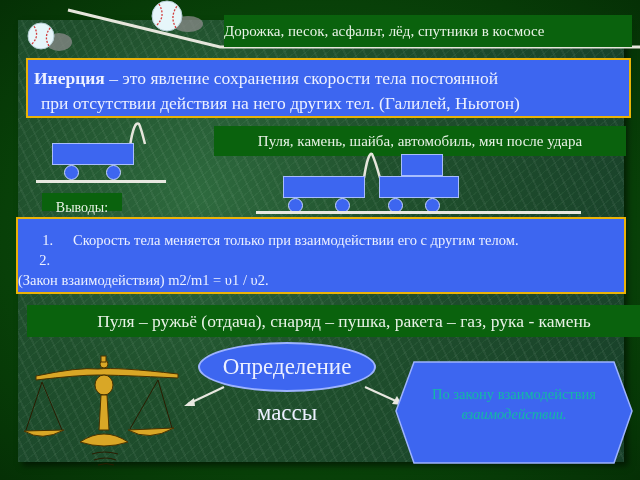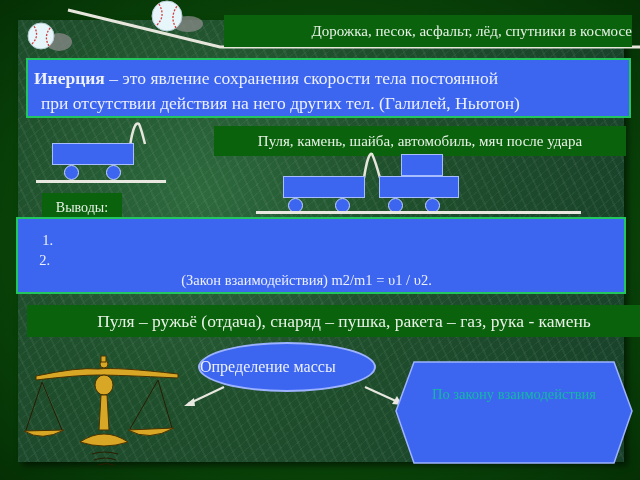--- a/index.html
+++ b/index.html
@@ -5,21 +5,21 @@
   html,body{margin:0;padding:0;}
   body{width:640px;height:480px;position:relative;overflow:hidden;background:#0b4a0b;font-family:"Liberation Serif","DejaVu Serif",serif;}
   .frame{position:absolute;left:0;top:0;width:640px;height:480px;background:radial-gradient(ellipse at 50% 50%,#0e5a10 0%,#084008 70%,#053005 100%);}
   .marble{position:absolute;left:18px;top:20px;width:606px;height:442px;
     background:
       repeating-linear-gradient(65deg, rgba(255,255,255,0.05) 0 2px, transparent 2px 9px),
       repeating-linear-gradient(-40deg, rgba(140,200,150,0.07) 0 1px, transparent 1px 7px),
       radial-gradient(circle at 30% 40%, #2e6a3e 0%, #1f4f2c 40%, #18402a 100%);
     box-shadow: 4px 4px 6px rgba(0,0,0,0.5);}
   .green-label{position:absolute;background:#0a620d;color:#e8f2e6;white-space:nowrap;}
-  .blue-box{position:absolute;background:#3d66f0;border:2px solid #22c55e;color:#ecf0ff;box-sizing:border-box;}
+  .blue-box{position:absolute;background:#3d66f0;border:2px solid #eab308;color:#ecf0ff;box-sizing:border-box;}
   .cart-body{position:absolute;background:#3d66f0;border:1px solid #a8bdfd;box-sizing:border-box;}
   .wheel{position:absolute;width:15px;height:15px;border-radius:50%;background:#3d66f0;border:1px solid #c8d5ff;box-sizing:border-box;}
   .rail{position:absolute;height:3px;background:#e8e8e0;}
   svg{position:absolute;overflow:visible;}
 </style>
 </head>
 <body>
 
 <div class="frame"></div>
 <div class="marble"></div>
@@ -34,21 +34,21 @@
   <path d="M6,22 Q14,14 8,4" fill="none" stroke="#d23a3a" stroke-width="1.3" stroke-dasharray="2,1.5"></path>
   <path d="M23,24 Q17,14 25,5" fill="none" stroke="#d23a3a" stroke-width="1.3" stroke-dasharray="2,1.5"></path>
 </svg>
 <svg style="left:150px;top:0px;width:60px;height:36px;">
   <ellipse cx="38" cy="24" rx="15" ry="8" fill="#8a8a8a" opacity="0.75"></ellipse>
   <circle cx="17" cy="16" r="15" fill="#e6f6fa" stroke="#b5cdd4" stroke-width="1"></circle>
   <path d="M7,25 Q16,16 9,4" fill="none" stroke="#d23a3a" stroke-width="1.3" stroke-dasharray="2,1.5"></path>
   <path d="M26,28 Q19,16 28,5" fill="none" stroke="#d23a3a" stroke-width="1.3" stroke-dasharray="2,1.5"></path>
 </svg>
 
-<div class="green-label" style="left:224px;top:15px;width:408px;height:32px;line-height:32px;font-size:15px;text-align:right;">Дорожка, песок, асфальт, лёд, спутники в космосе</div>
+<div class="green-label" style="left:224px;top:15px;width:408px;height:32px;line-height:32px;font-size:15px;text-align:left;">Дорожка, песок, асфальт, лёд, спутники в космосе</div>
 
 <div class="blue-box" style="left:26px;top:58px;width:605px;height:60px;font-size:17.5px;line-height:25px;padding:6px 0 0 6px;">
   <div><b>Инерция</b><span> – это явление сохранения скорости тела постоянной</span></div>
   <div style="padding-left:7px;font-family:Liberation Serif, serif;">при отсутствии действия на него других тел. (Галилей, Ньютон)</div>
 </div>
 
 <div>
   <svg style="left:125px;top:120px;width:30px;height:30px;">
     <path d="M5,26 Q9,0 14,4 Q16,8 20,24" fill="none" stroke="#e6e6dc" stroke-width="2.5"></path>
   </svg>
@@ -67,30 +67,31 @@
   <div class="cart-body" style="left:401px;top:154px;width:42px;height:22px;"></div>
   <div class="cart-body" style="left:283px;top:176px;width:82px;height:22px;"></div>
   <div class="cart-body" style="left:379px;top:176px;width:80px;height:22px;"></div>
   <div class="wheel" style="left:288px;top:198px;"></div>
   <div class="wheel" style="left:335px;top:198px;"></div>
   <div class="wheel" style="left:388px;top:198px;"></div>
   <div class="wheel" style="left:425px;top:198px;"></div>
   <div class="rail" style="left:256px;top:211px;width:325px;"></div>
 </div>
 
-<div class="green-label" style="left:42px;top:193px;width:80px;height:26px;line-height:30px;font-size:14px;text-align:center;">Выводы:</div>
+<div class="green-label" style="left:42px;top:193px;width:80px;height:18px;line-height:30px;font-size:14px;text-align:center;">Выводы:</div>
 
 <div class="blue-box" style="left:16px;top:217px;width:610px;height:77px;font-size:14.5px;line-height:20px;padding-top:11px;">
   <div style="display:flex;">
     <span style="width:55px;text-align:right;padding-right:20px;box-sizing:border-box;">1.</span>
+    <span>Скорость тела меняется только при взаимодействии его с другим телом.</span>
   </div>
   <div style="display:flex;">
     <span style="width:50px;text-align:right;padding-right:18px;box-sizing:border-box;">2.</span>
   </div>
-  <div style="text-align:center;padding-right:29px;">(Закон взаимодействия)  m2/m1 = υ1 / υ2.</div>
+  <div style="text-align:left;padding-right:29px;">(Закон взаимодействия)  m2/m1 = υ1 / υ2.</div>
 </div>
 
 <div class="green-label" style="left:6px;top:305px;width:634px;height:32px;line-height:32px;font-size:17.5px;text-align:center;margin-left:21px;">Пуля – ружьё (отдача), снаряд – пушка, ракета – газ, рука - камень</div>
 
 <svg style="left:20px;top:350px;width:160px;height:120px;" viewBox="0 0 160 120">
   <g fill="#d9a726" stroke="#4a3200" stroke-width="1">
     <path d="M18,27 Q60,18 80,20 Q100,18 160,25 L160,29 Q100,26 80,26 Q60,26 18,31 Z" transform="translate(-2,-1)"></path>
     <circle cx="84" cy="14" r="4"></circle>
     <rect x="81" y="6" width="5" height="6"></rect>
     <ellipse cx="84" cy="35" rx="9" ry="10"></ellipse>
@@ -101,29 +102,30 @@
   </g>
   <g stroke="#2a1c00" stroke-width="1" fill="none">
     <line x1="22" y1="32" x2="6" y2="80"></line>
       <line x1="22" y1="32" x2="42" y2="80"></line>
     <line x1="138" y1="30" x2="110" y2="79"></line>
       <line x1="138" y1="30" x2="152" y2="78"></line>
     <path d="M72,104 Q84,100 98,104 M74,110 Q86,106 96,110 M78,115 Q86,112 94,115"></path>
   </g>
 </svg>
 
-<div style="position:absolute;left:198px;top:342px;width:178px;height:50px;border-radius:50%;background:#3d66f0;border:2px solid #9db3ff;box-sizing:border-box;color:#ecf0ff;font-size:16px;text-align:left;line-height:46px;">Определение массы</div>
+<div style="position:absolute;left:198px;top:342px;width:178px;height:50px;border-radius:50%;background:#3d66f0;border:2px solid #9db3ff;box-sizing:border-box;color:#ecf0ff;font-size:23px;text-align:center;line-height:46px;">Определение массы</div>
 
 <svg style="left:180px;top:384px;width:50px;height:30px;">
   <line x1="44" y1="3" x2="8" y2="20" stroke="#e8e8e0" stroke-width="2"></line>
   <polygon points="4,22 14,14 15,22" fill="#e8e8e0"></polygon>
 </svg>
 <svg style="left:360px;top:384px;width:50px;height:30px;">
   <line x1="5" y1="3" x2="38" y2="18" stroke="#e8e8e0" stroke-width="2"></line>
   <polygon points="42,21 32,20 37,12" fill="#e8e8e0"></polygon>
 </svg>
 
 <svg style="left:394px;top:361px;width:240px;height:104px;">
   <polygon points="20,1 220,1 238,50 220,102 20,102 2,50" fill="#3d66f0" stroke="#9db3ff" stroke-width="1.5"></polygon>
 </svg>
 <div style="position:absolute;left:396px;top:384px;width:236px;color:#14b8a6;font-size:14.5px;line-height:20px;text-align:center;">
   <div>По закону взаимодействия</div>
+  <div style="font-style:italic;">взаимодействии.</div>
 </div>
 
 </body></html>

